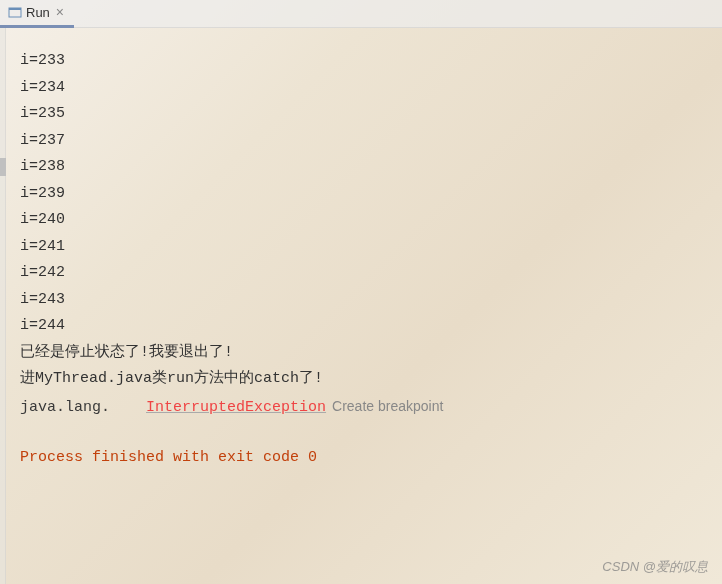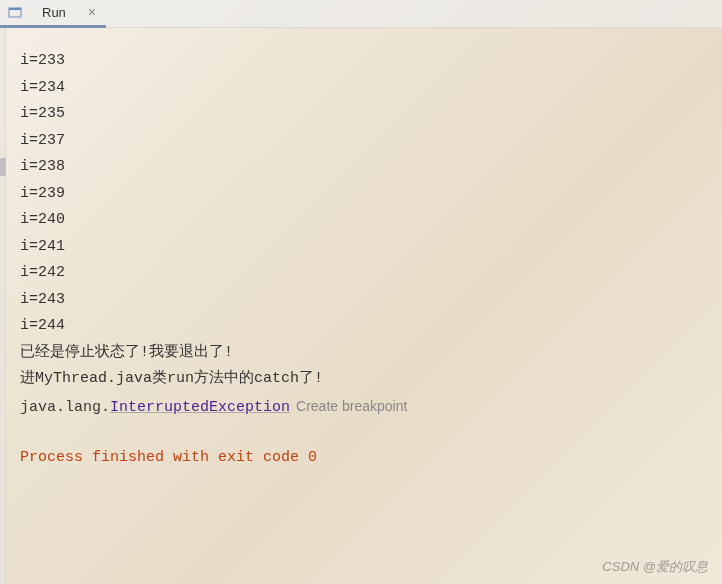--- a/index.html
+++ b/index.html
@@ -21,21 +21,21 @@
       height: 28px;
       display: flex;
       align-items: center;
     }
     .tab {
       display: flex;
       align-items: center;
       padding: 4px 8px;
       border-bottom: 3px solid #7a8fb5;
       height: 28px;
-      gap: 20px;
+      gap: 4px;
     }
     .tab-icon {
       width: 14px;
       height: 14px;
       display: inline-flex;
       align-items: center;
       justify-content: center;
     }
     .tab-label {
       font-size: 13px;
@@ -71,23 +71,24 @@
       background: #c0c0c0;
       margin-top: 130px;
     }
     .line {
       white-space: pre;
     }
     .exception-class {
       color: #3a3a3a;
     }
     .exception-link {
-      color: #4c1d95;
+      color: #ef4444;
       text-decoration: underline;
       text-decoration-color: #aaa;
+      margin-left: 36px;
     }
     .breakpoint-btn {
       color: #888;
       font-family: "Segoe UI", Arial, sans-serif;
       font-size: 14px;
       margin-left: 6px;
       margin-top: 36px;
     }
     .stack-at {
       color: #b53f4a;

